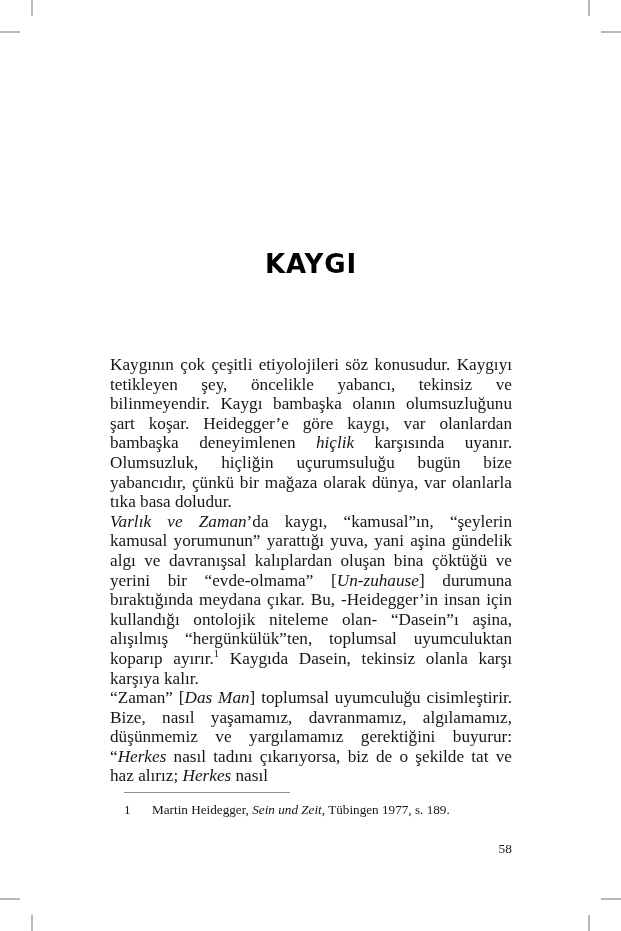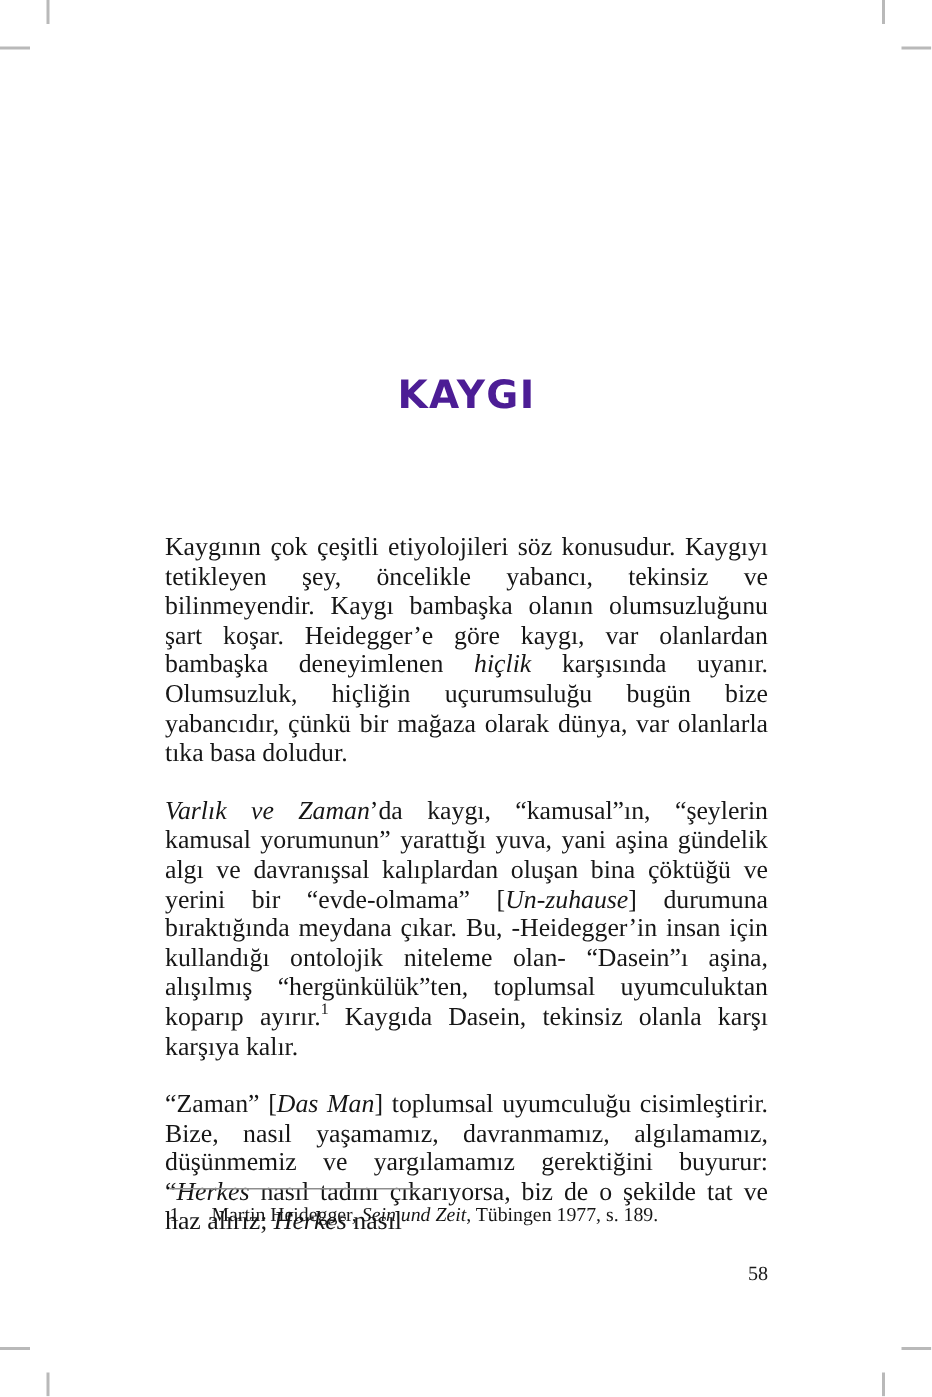--- a/index.html
+++ b/index.html
@@ -40,54 +40,54 @@
     top: 0;
     width: 402px;
   }
 
   .chapter-title {
     font-family: "DejaVu Sans", sans-serif;
     font-weight: bold;
     font-size: 26px;
     letter-spacing: 0.9px;
     text-align: center;
-    color: #4c1d95;
+    color: #000000;
     margin: 0;
     padding-top: 249px;
     line-height: 30px;
   }
 
   .body-block {
     margin-top: 76px;
   }
 
   p.para {
     margin: 0 0 0 0;
     font-size: 17.2px;
     line-height: 19.6px;
     text-align: justify;
     text-justify: inter-word;
     color: #161616;
     hyphens: manual;
   }
   p.para + p.para {
-    margin-top: 19px;
+    margin-top: 0;
   }
   p.para em, .footnote em {
   }
   sup.fn-ref {
     font-size: 10.5px;
     vertical-align: super;
     line-height: 0;
   }
 
   
   .footnote-area {
     position: absolute;
-    left: 113px;
+    left: 124px;
     top: 792px;
     width: 402px;
   }
   .footnote-rule {
     width: 166px;
     height: 1px;
     background: #8e8e8e;
     margin: 0 0 9px 0;
   }
   .footnote {

